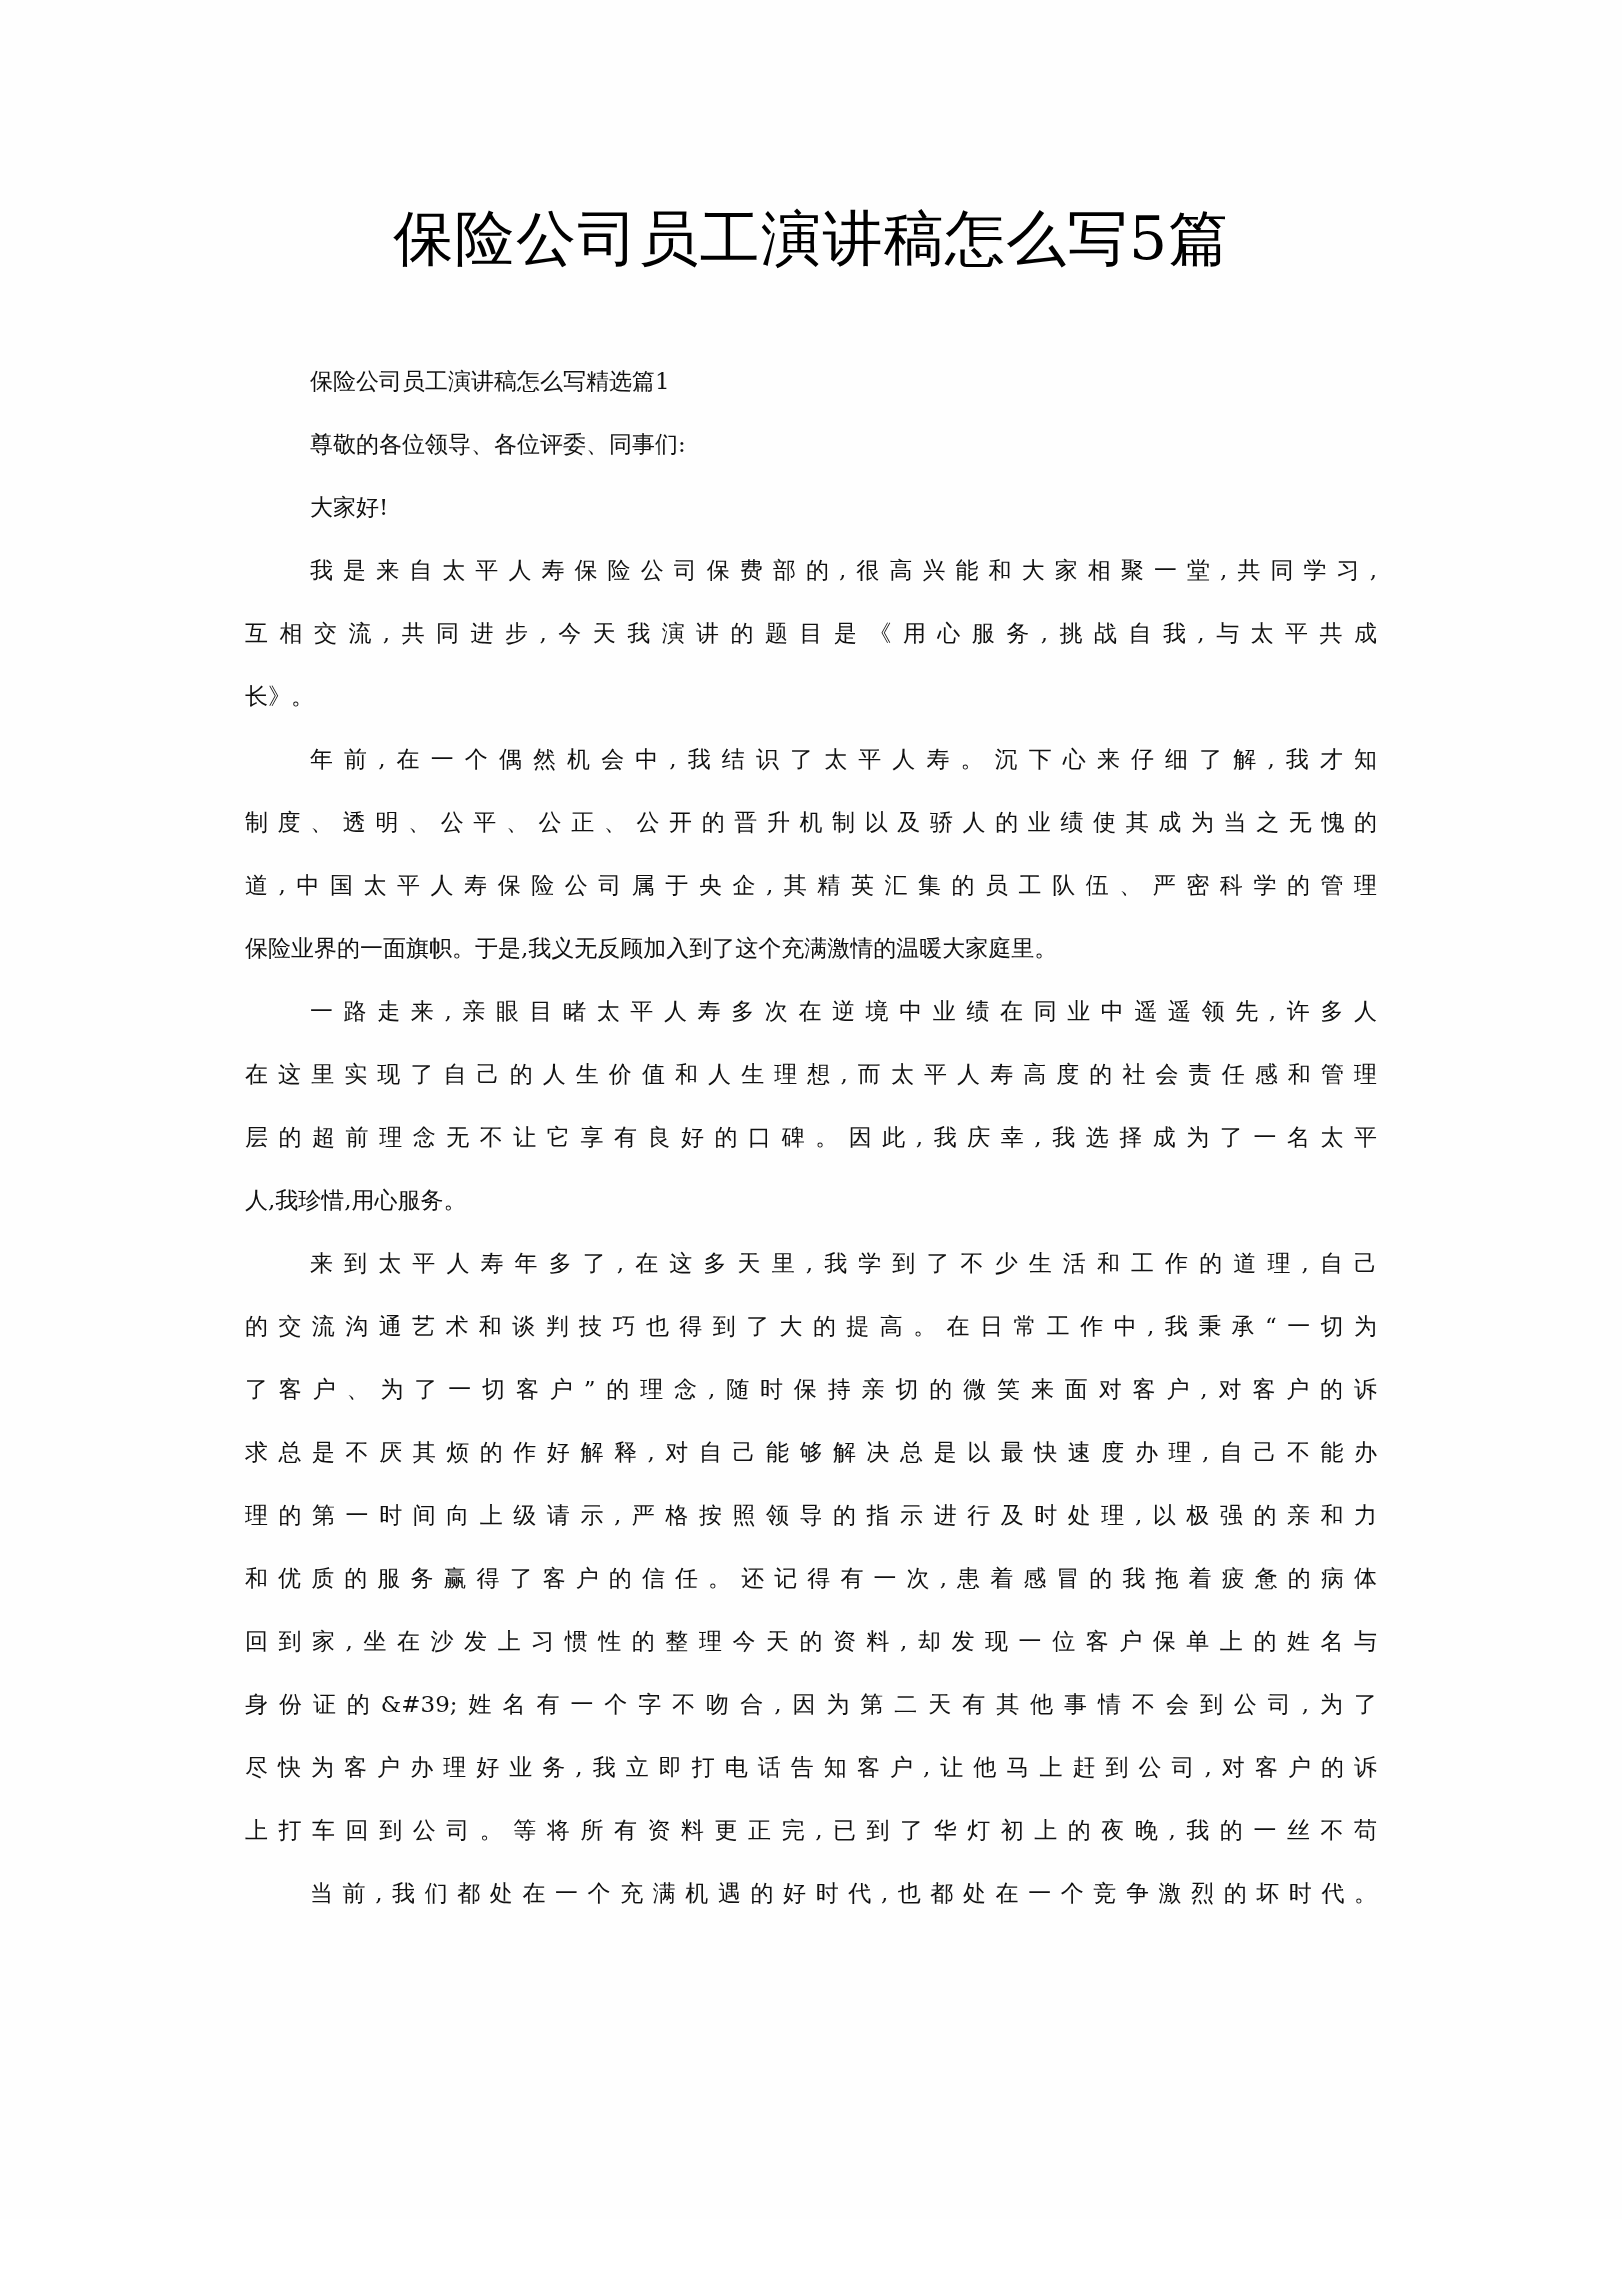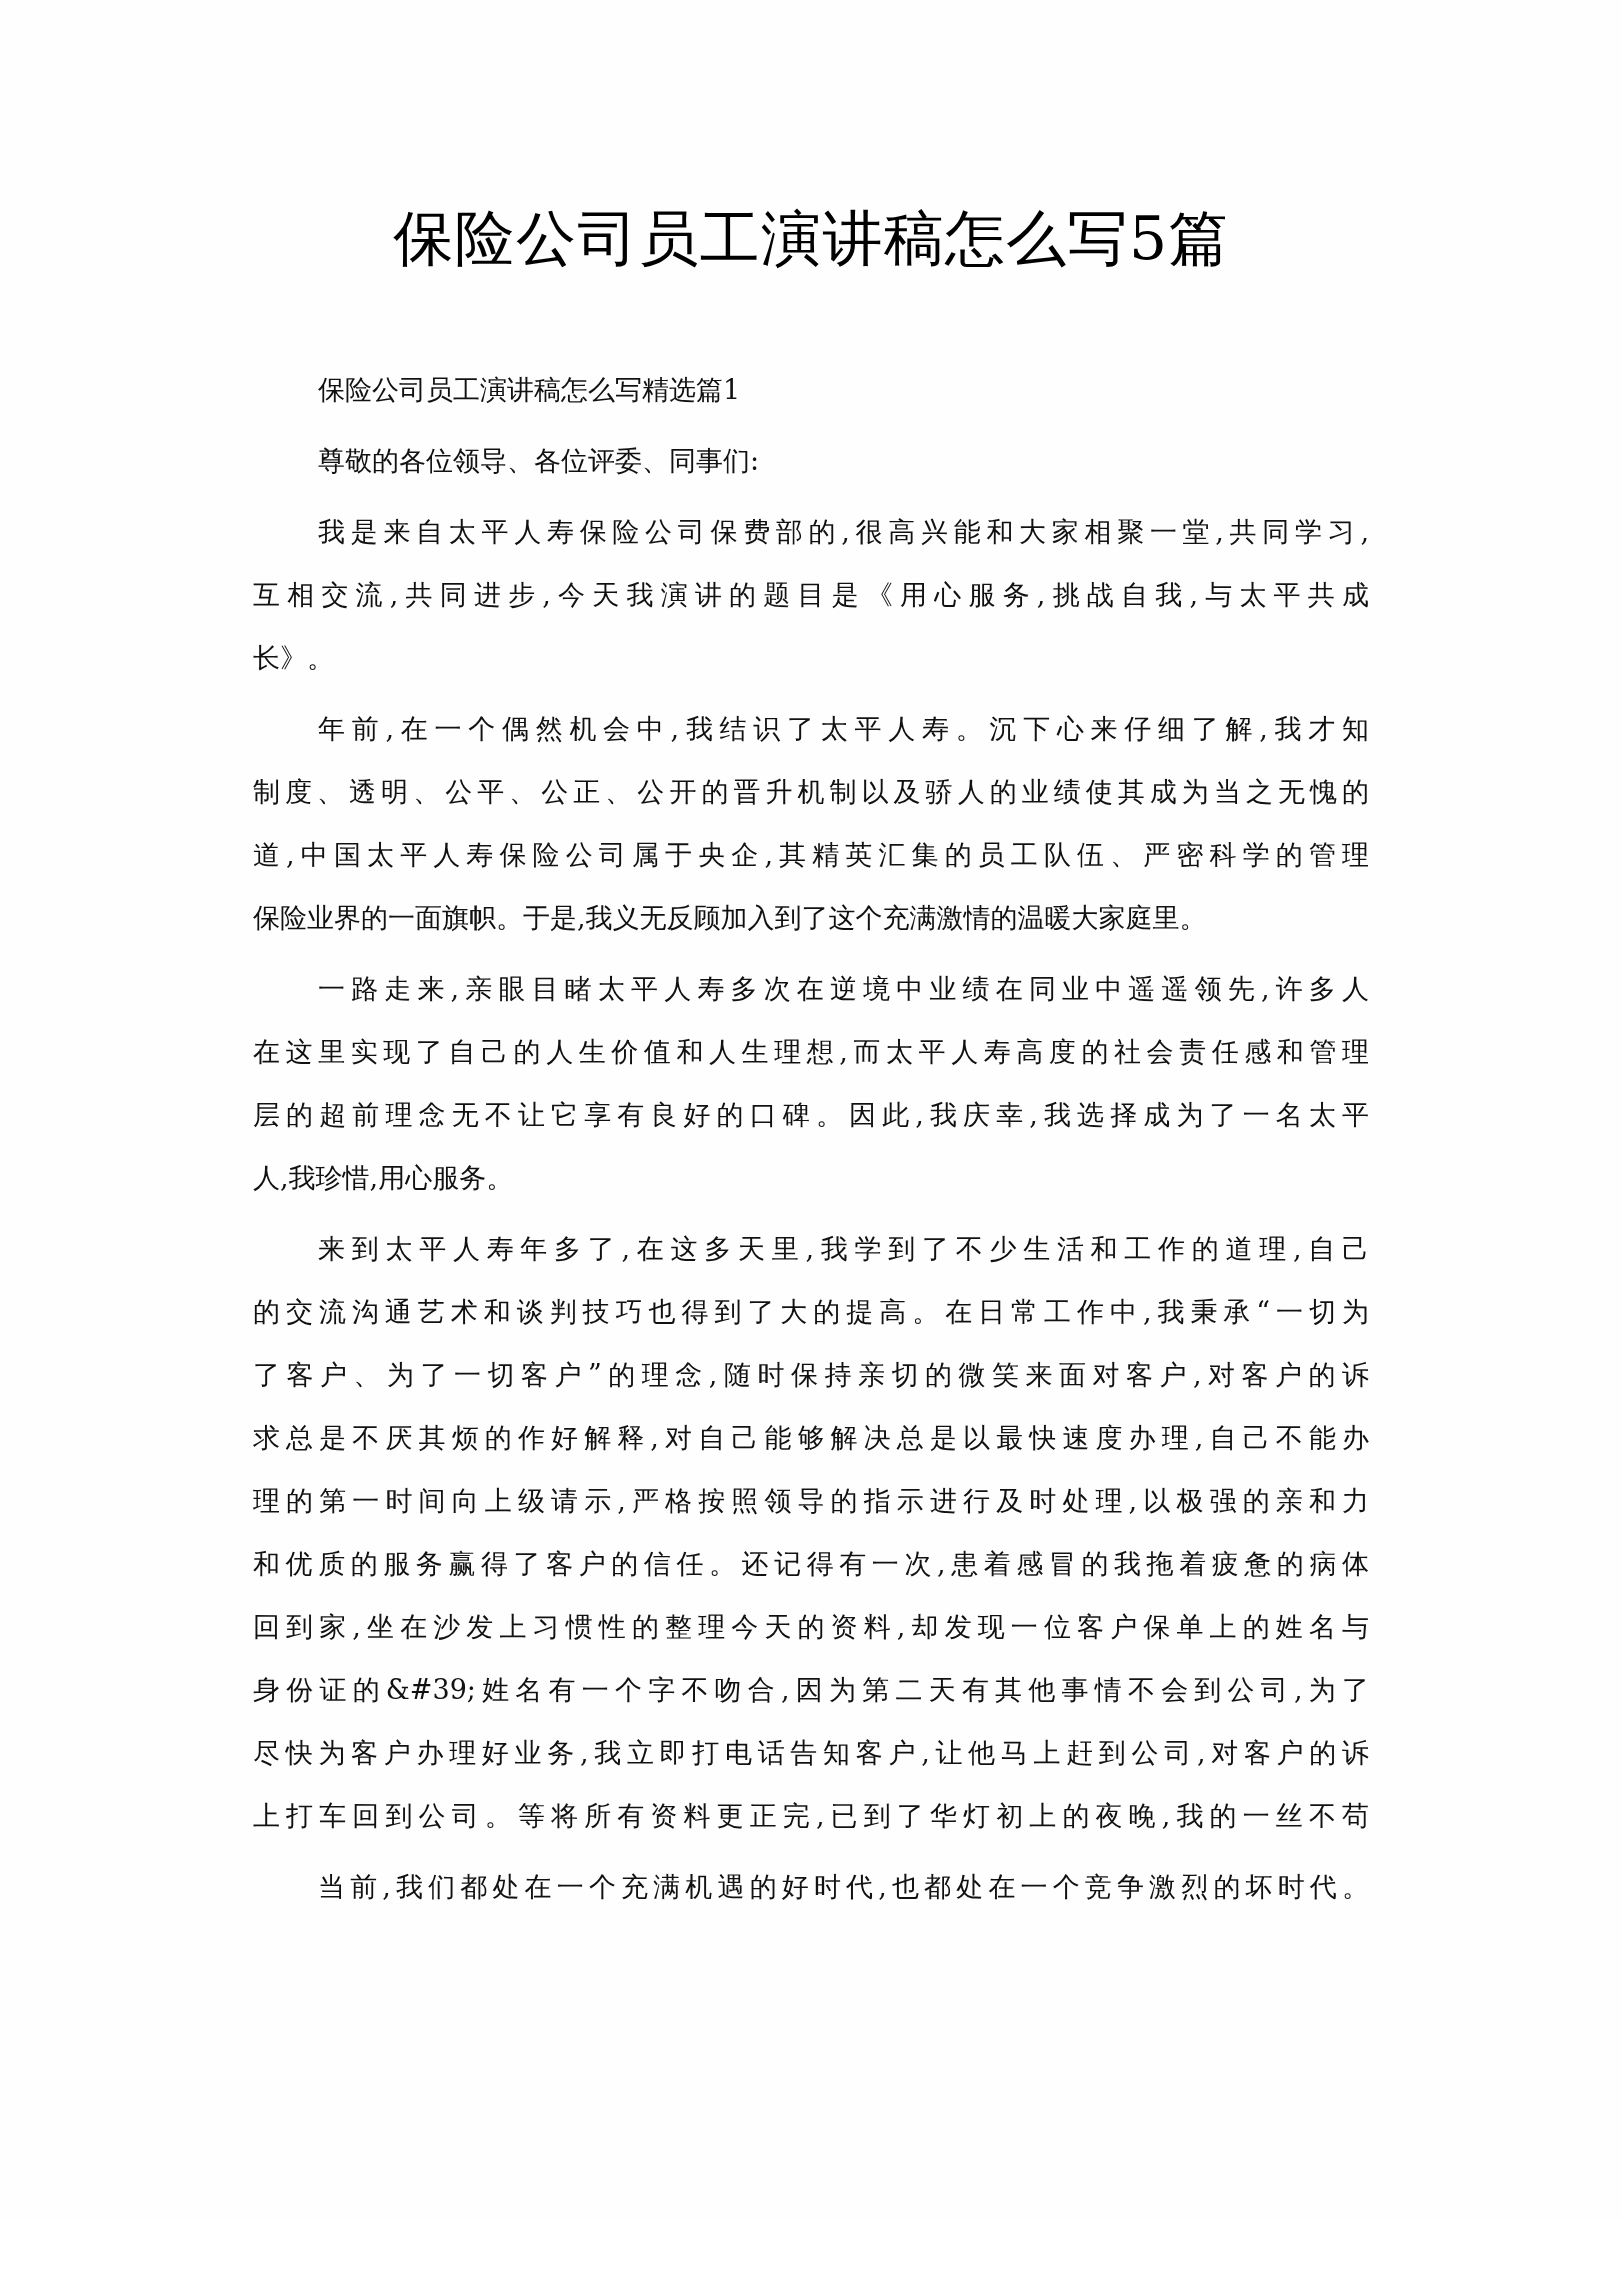--- a/index.html
+++ b/index.html
@@ -36,22 +36,22 @@
     margin: 0;
     color: #000;
   }
   .body-text {
     position: absolute;
     left: 245px;
     top: 350px;
     width: 1132px;
   }
   .para {
-    margin: 8px;
-    font-size: 27px;
+    margin: 0;
+    font-size: 23px;
     line-height: 63px;
   }
   .line {
     display: block;
     white-space: nowrap;
     text-align: justify;
     text-align-last: justify;
     height: 63px;
   }
   .line.last {
@@ -70,20 +70,23 @@
   <div class="body-text">
 
     <p class="para">
       <span class="line indent last">保险公司员工演讲稿怎么写精选篇1</span>
     </p>
 
     <p class="para">
       <span class="line indent last">尊敬的各位领导、各位评委、同事们:</span>
     </p>
 
+    <p class="para">
+      <span class="line indent last">大家好!</span>
+    </p>
 
     <p class="para">
       <span class="line indent">我是来自太平人寿保险公司保费部的,很高兴能和大家相聚一堂,共同学习,</span>
       <span class="line">互相交流,共同进步,今天我演讲的题目是《用心服务,挑战自我,与太平共成</span>
       <span class="line last">长》。</span>
     </p>
 
     <p class="para">
       <span class="line indent">年前,在一个偶然机会中,我结识了太平人寿。沉下心来仔细了解,我才知</span>
       <span class="line">制度、透明、公平、公正、公开的晋升机制以及骄人的业绩使其成为当之无愧的</span>

